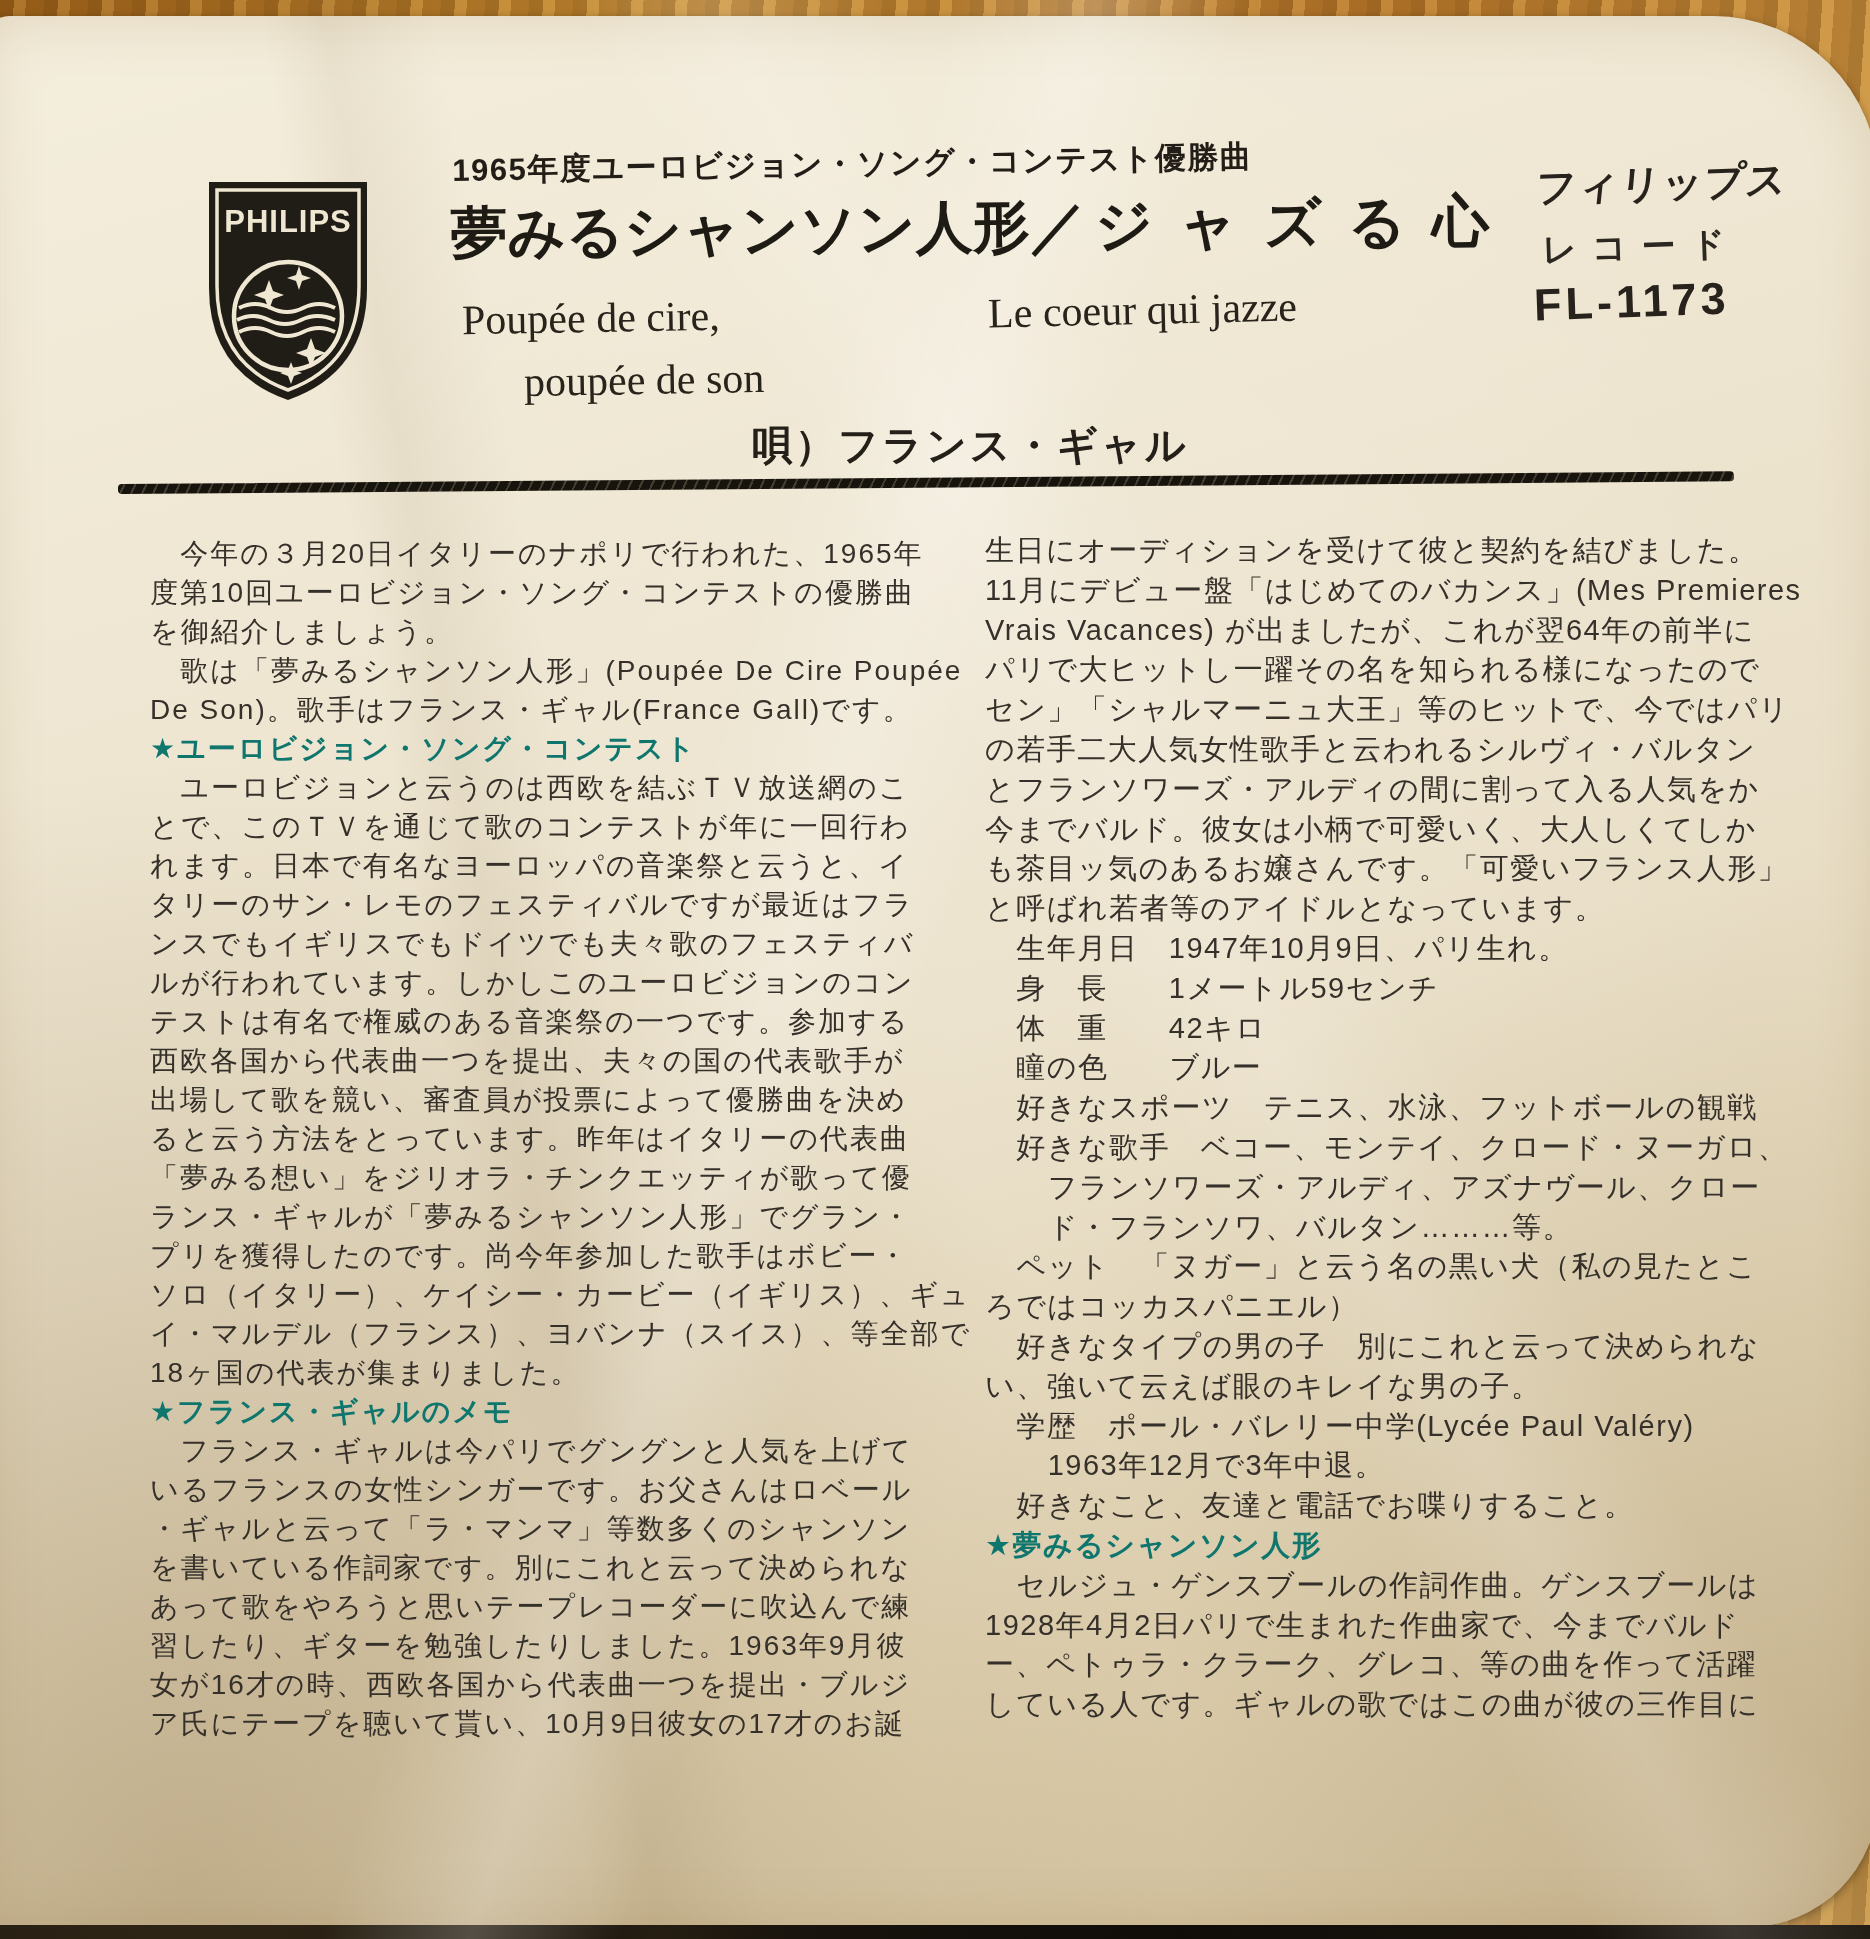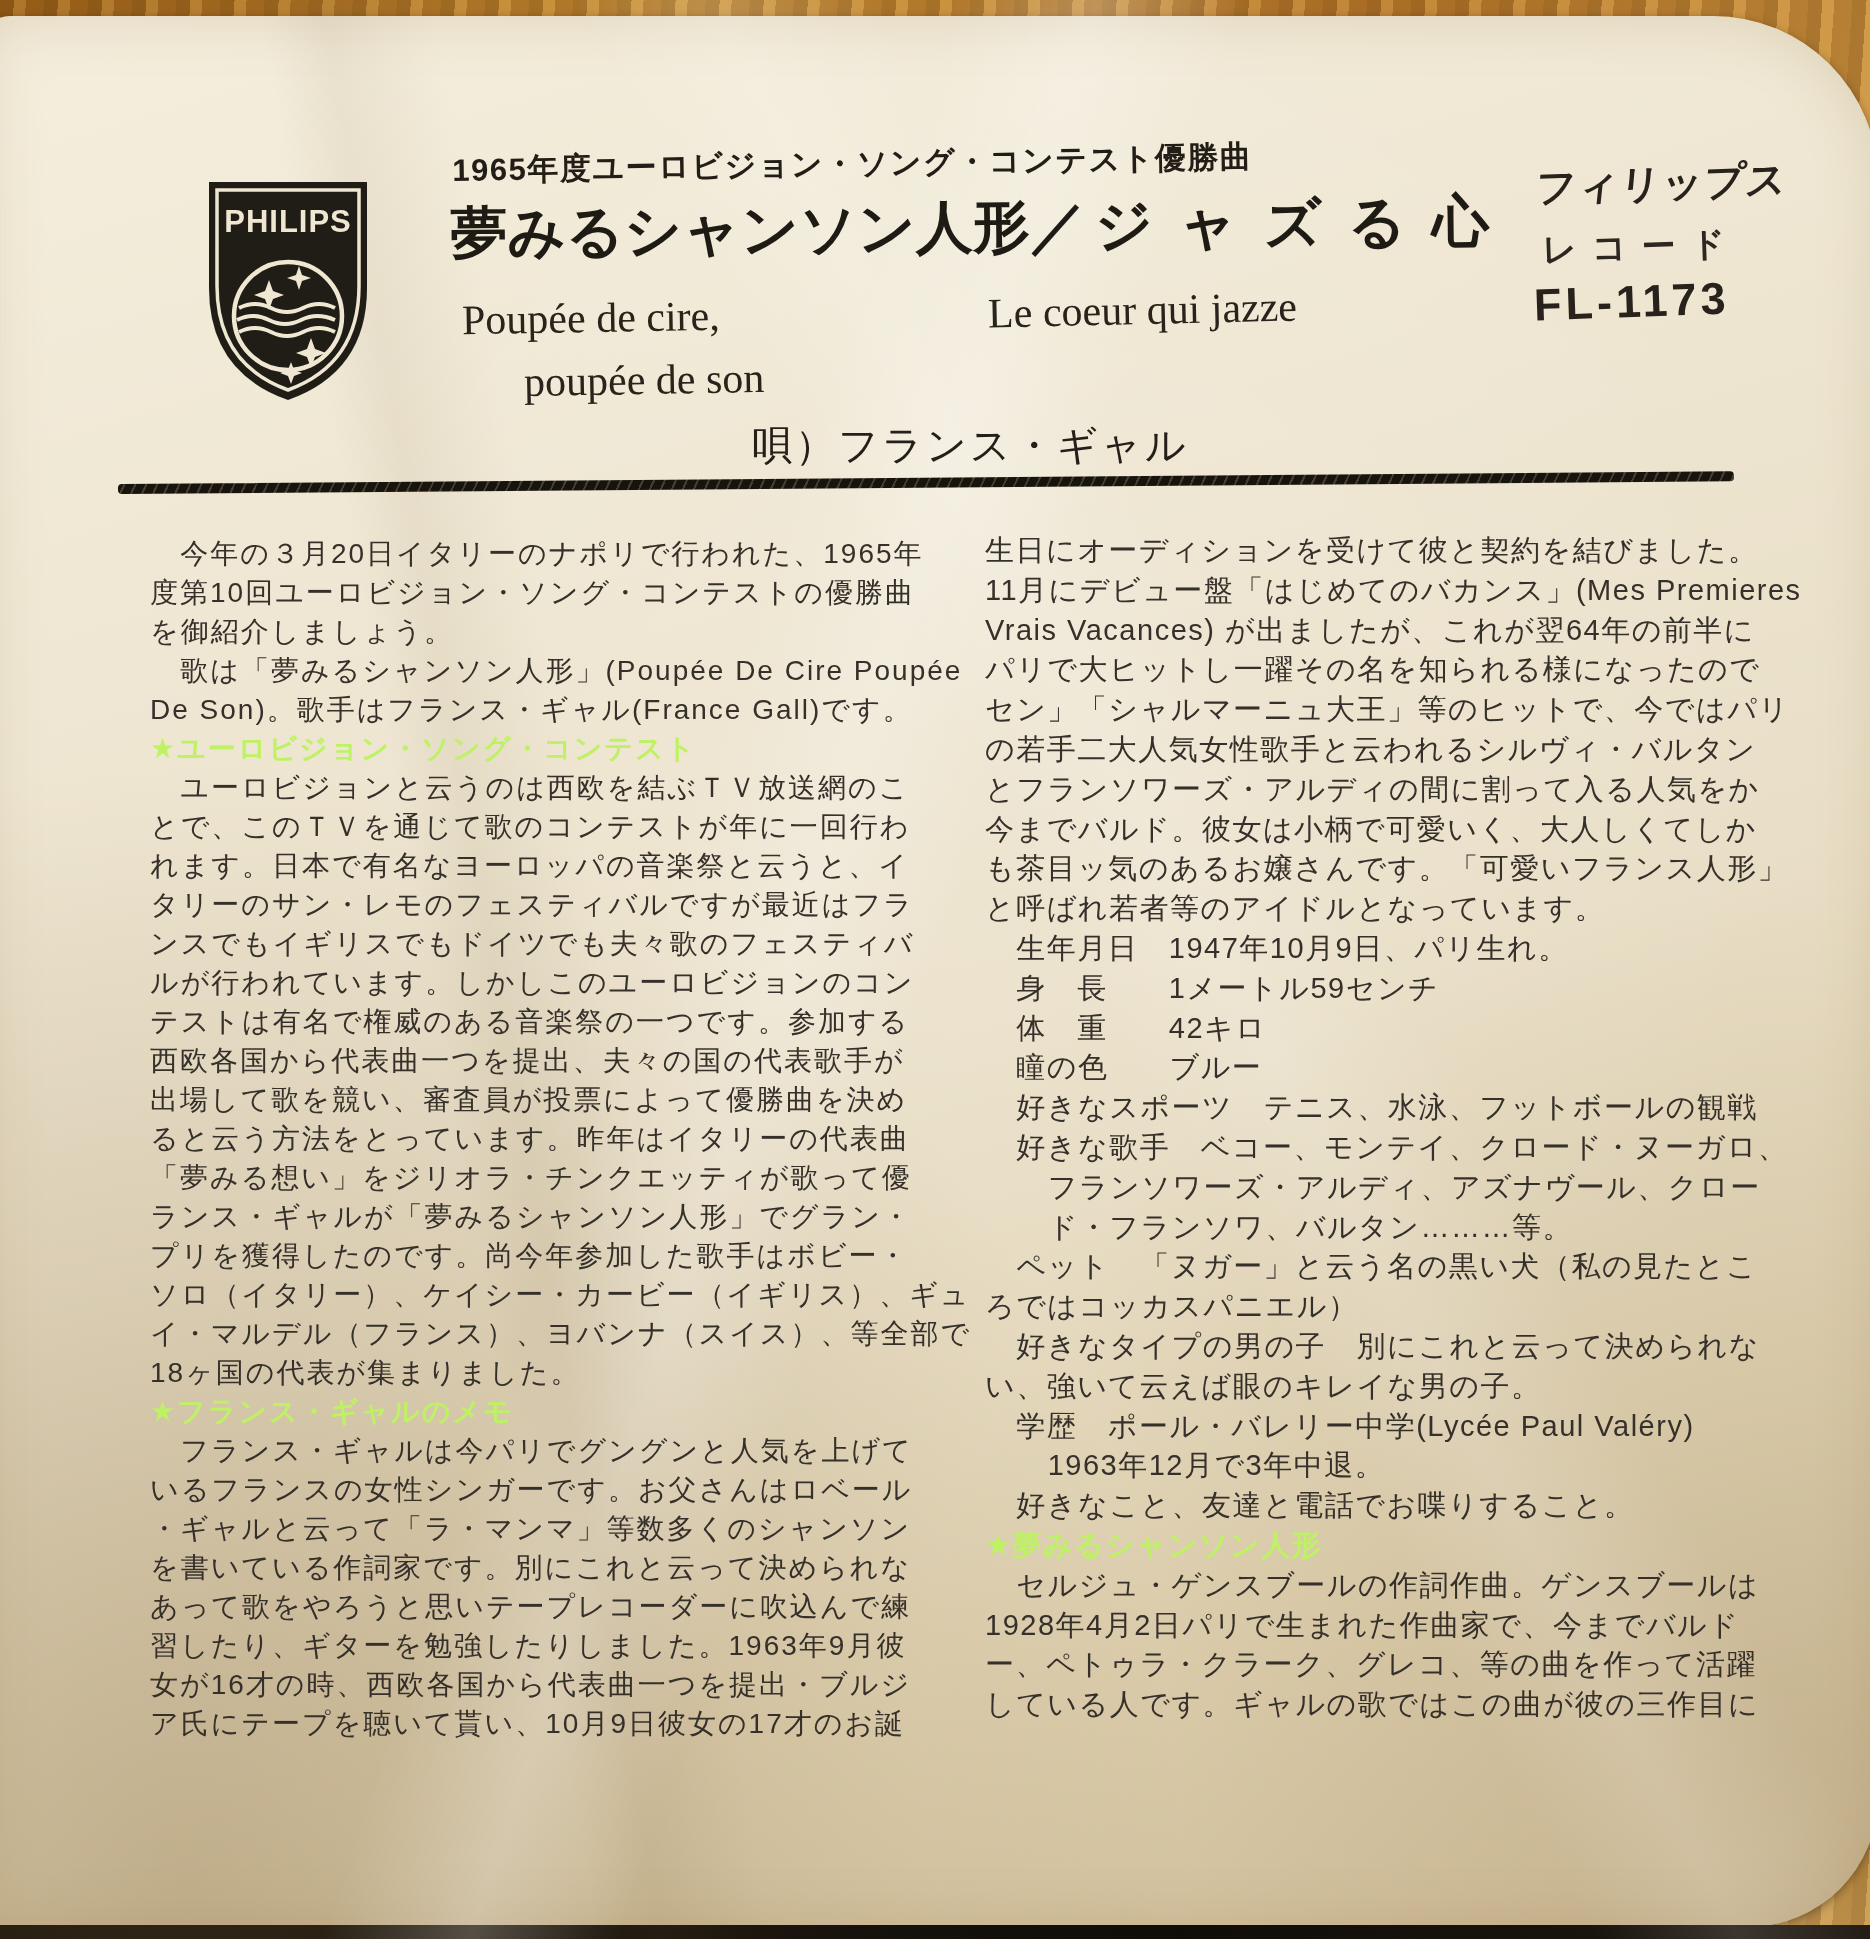--- a/index.html
+++ b/index.html
@@ -38,33 +38,33 @@
   .serif{font-family:"Liberation Serif","DejaVu Serif",serif;font-size:42px;color:#28231b;white-space:nowrap;}
   .fr1{left:462px;top:294px;transform:rotate(-1deg);}
   .fr1b{left:524px;top:356px;transform:rotate(-1deg);}
   .fr2{left:988px;top:286px;transform:rotate(-1.3deg);}
   .kana{left:1536px;top:156px;font-size:40px;font-weight:bold;color:#27221b;
         transform:skewX(-8deg) rotate(-2deg);letter-spacing:1px;white-space:nowrap;}
   .reclbl{left:1542px;top:224px;font-size:34px;font-weight:bold;color:#2c2720;
         letter-spacing:15px;transform:rotate(-2deg);white-space:nowrap;}
   .catno{left:1534px;top:276px;font-size:45px;font-weight:bold;color:#27221b;
         letter-spacing:4px;transform:rotate(-2deg);white-space:nowrap;}
-  .artist{left:752px;top:418px;font-size:40px;font-weight:400;letter-spacing:3px;
+  .artist{left:752px;top:418px;font-size:40px;font-weight:700;letter-spacing:3px;
         color:#242019;white-space:nowrap;}
   .divider{left:118px;top:484px;width:1616px;height:10px;border-radius:4px;
         transform:rotate(-0.45deg);transform-origin:left center;
         background:repeating-linear-gradient(115deg,#17130d 0 5px,#453c30 5px 7px,#17130d 7px 10px);}
 
   .col{white-space:nowrap;}
   .col-left{left:150px;top:534px;width:790px;font-size:28px;letter-spacing:2px;line-height:39px;}
   .col-right{left:985px;top:531px;width:790px;font-size:29px;letter-spacing:1.5px;line-height:39.8px;}
   .tline{height:inherit;}
   .in1{text-indent:1.08em;}
   .in2{text-indent:2.16em;}
-  .head{font-weight:bold;color:#bef264;}
+  .head{font-weight:bold;color:#0f766e;}
 </style>
 </head>
 <body>
 
 <div id="stage">
   <div class="wood"></div>
   <div class="paper"></div>
   <div class="bottom-band"></div>
   <div class="creases"></div>
 

